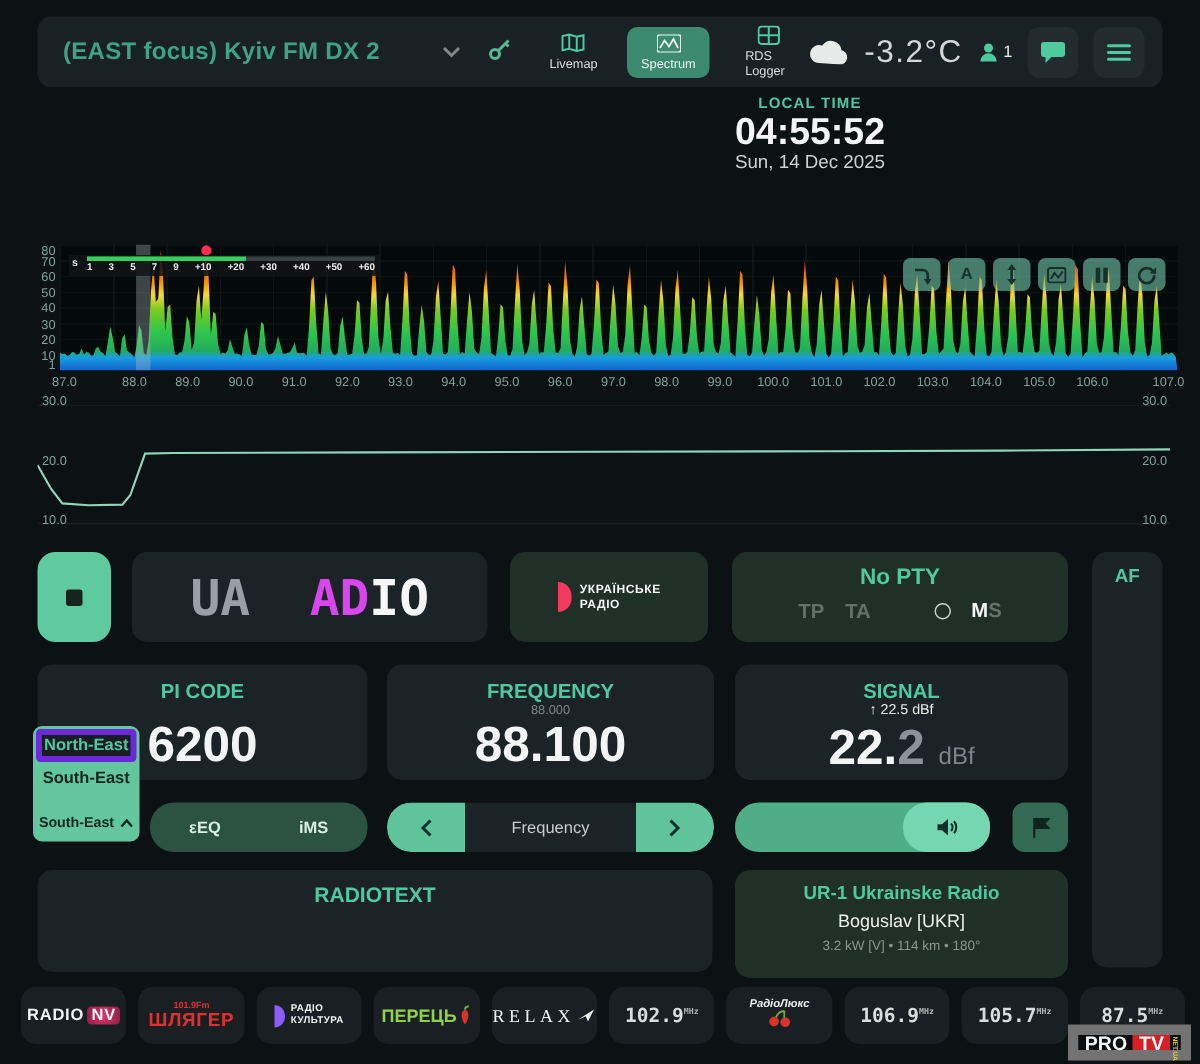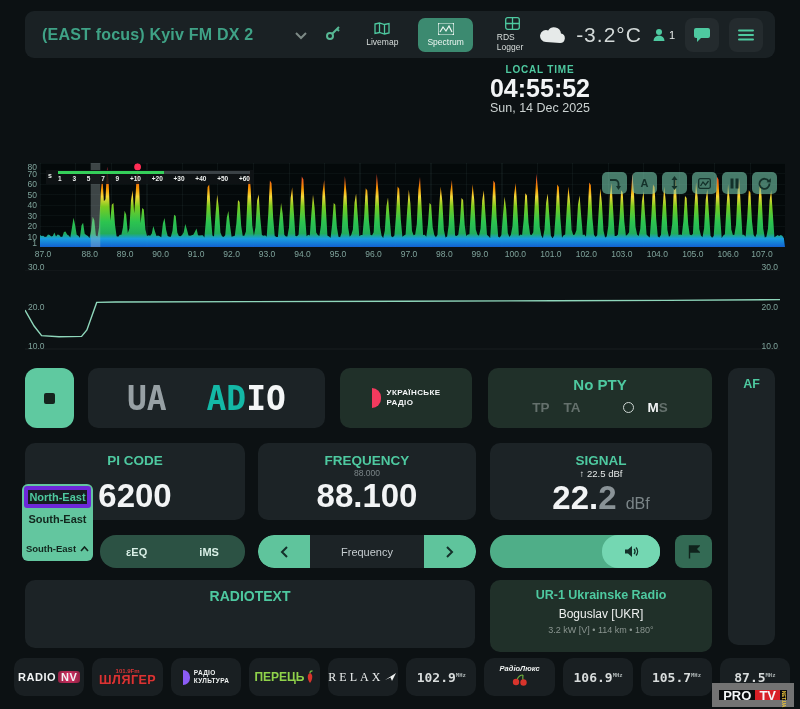--- a/index.html
+++ b/index.html
@@ -338,21 +338,21 @@
       <span style="left: 369px;">97.0</span>
       <span style="left: 404.4px;">98.0</span>
       <span style="left: 439.9px;">99.0</span>
       <span style="left: 475.4px;">100.0</span>
       <span style="left: 510.9px;">101.0</span>
       <span style="left: 546.3px;">102.0</span>
       <span style="left: 581.8px;">103.0</span>
       <span style="left: 617.3px;">104.0</span>
       <span style="left: 652.8px;">105.0</span>
       <span style="left: 688.2px;">106.0</span>
-      <span style="left: 722px;">107.0</span>
+      <span style="left: 739px;">107.0</span>
     </div>
 
   <div class="sig-wrap">
     <svg width="755" height="80" viewBox="0 0 755 80" preserveAspectRatio="none">
       <line x1="0" y1="0" x2="755" y2="0" stroke="rgba(255,255,255,0.06)"></line>
       <line x1="0" y1="79" x2="755" y2="79" stroke="rgba(255,255,255,0.06)"></line>
       <polyline id="sig-line" fill="none" stroke="#8fd7bb" stroke-width="1.4" points="0.0,40.0 9.1,56.0 16.6,65.6 34.0,66.8 56.6,66.4 61.9,60.0 71.7,32.4 90.6,32.0 226.5,31.6 377.5,31.2 528.5,30.8 641.8,30.4 755.0,29.6"></polyline>
     </svg>
   </div>
   <span class="sig-label" style="left:28px; top:262px;">30.0</span>
@@ -360,21 +360,21 @@
   <span class="sig-label" style="left:28px; top:302px;">20.0</span>
   <span class="sig-label" style="right:22px; top:302px;">20.0</span>
   <span class="sig-label" style="left:28px; top:341px;">10.0</span>
   <span class="sig-label" style="right:22px; top:341px;">10.0</span>
 
   <div class="stop-btn">
       <i></i>
     </div>
 
   <div class="panel ps-panel">
-    <span class="ps-text"><span style="color: rgb(151, 160, 164);">UA </span><span style="color: rgb(93, 102, 106);"> </span><span style="color: #14b8a6;">AD</span><span style="color: rgb(244, 246, 247);">IO</span></span>
+    <span class="ps-text"><span style="color: rgb(151, 160, 164);">UA </span><span style="color: rgb(93, 102, 106);"> </span><span style="color: #d946ef;">AD</span><span style="color: rgb(244, 246, 247);">IO</span></span>
   </div>
 
   <div class="panel green logo-panel">
     <span class="ur-half"></span>
     <span class="ur-text">
       <div>УКРАЇНСЬКЕ</div>
       <div>РАДІО</div>
     </span>
   </div>
 

